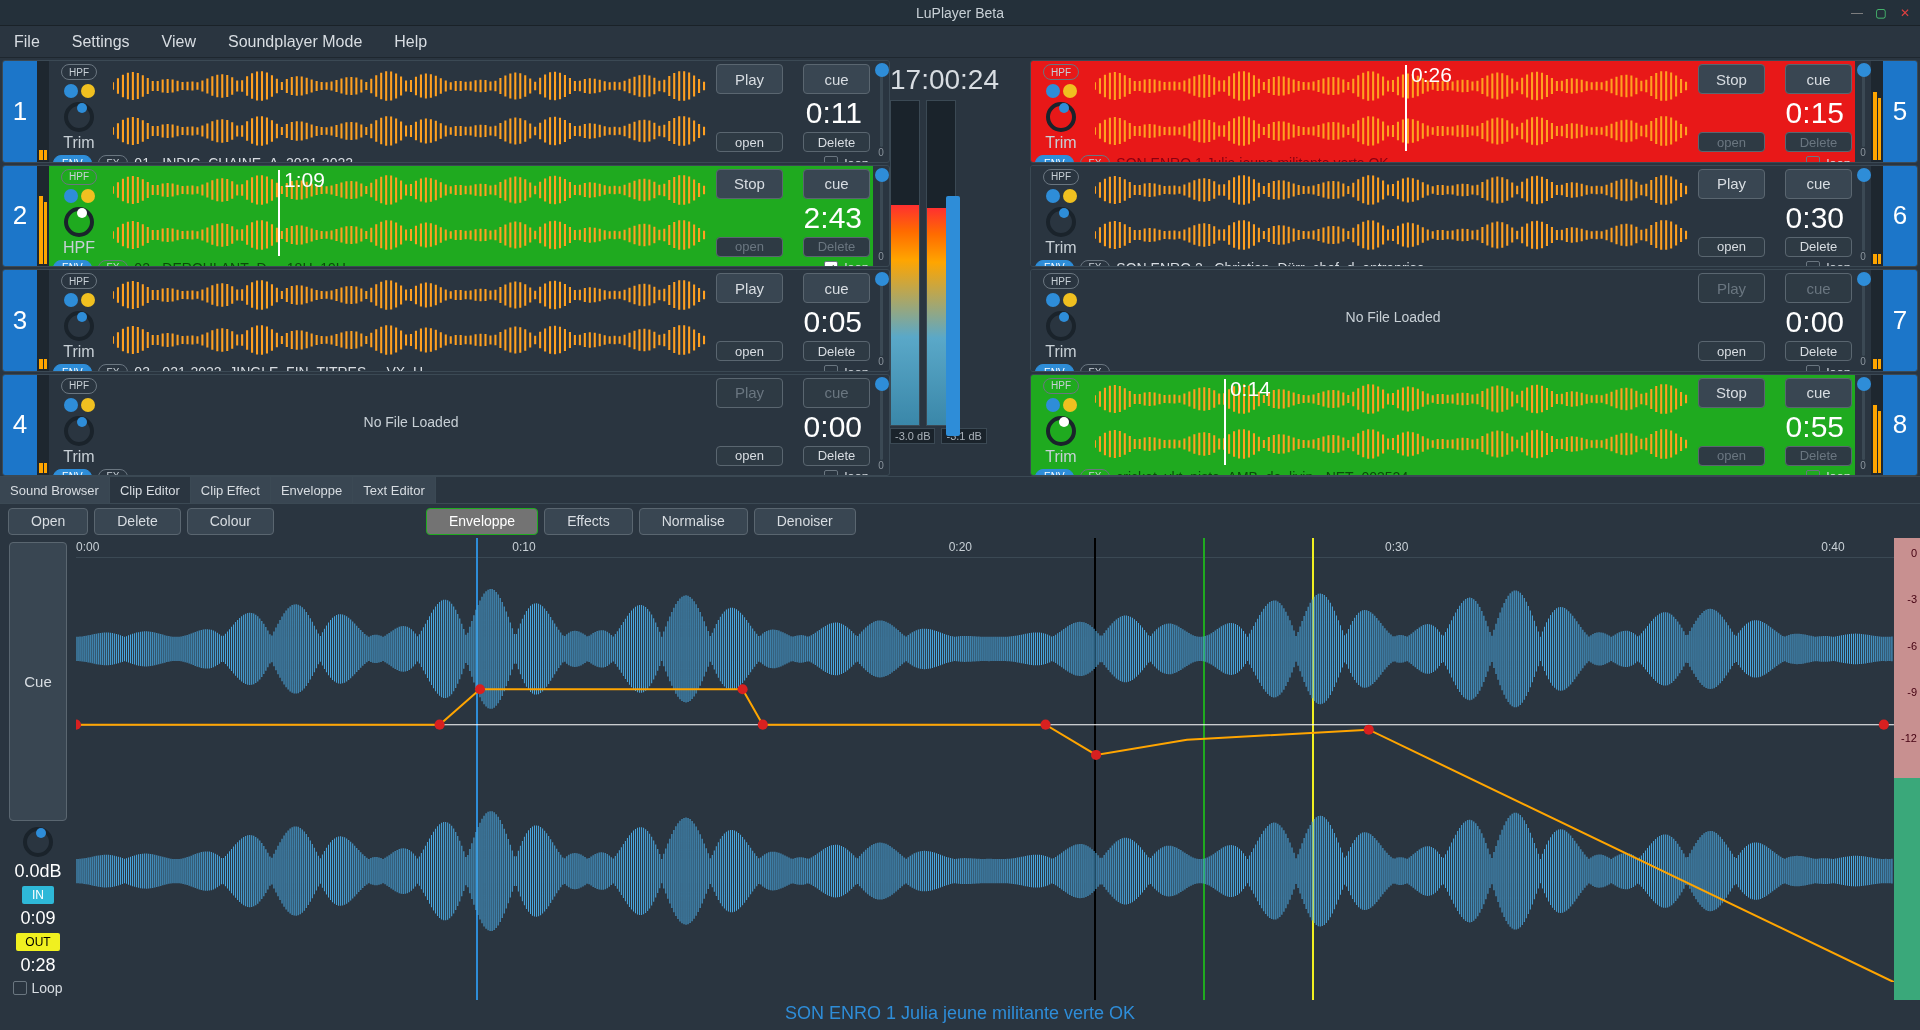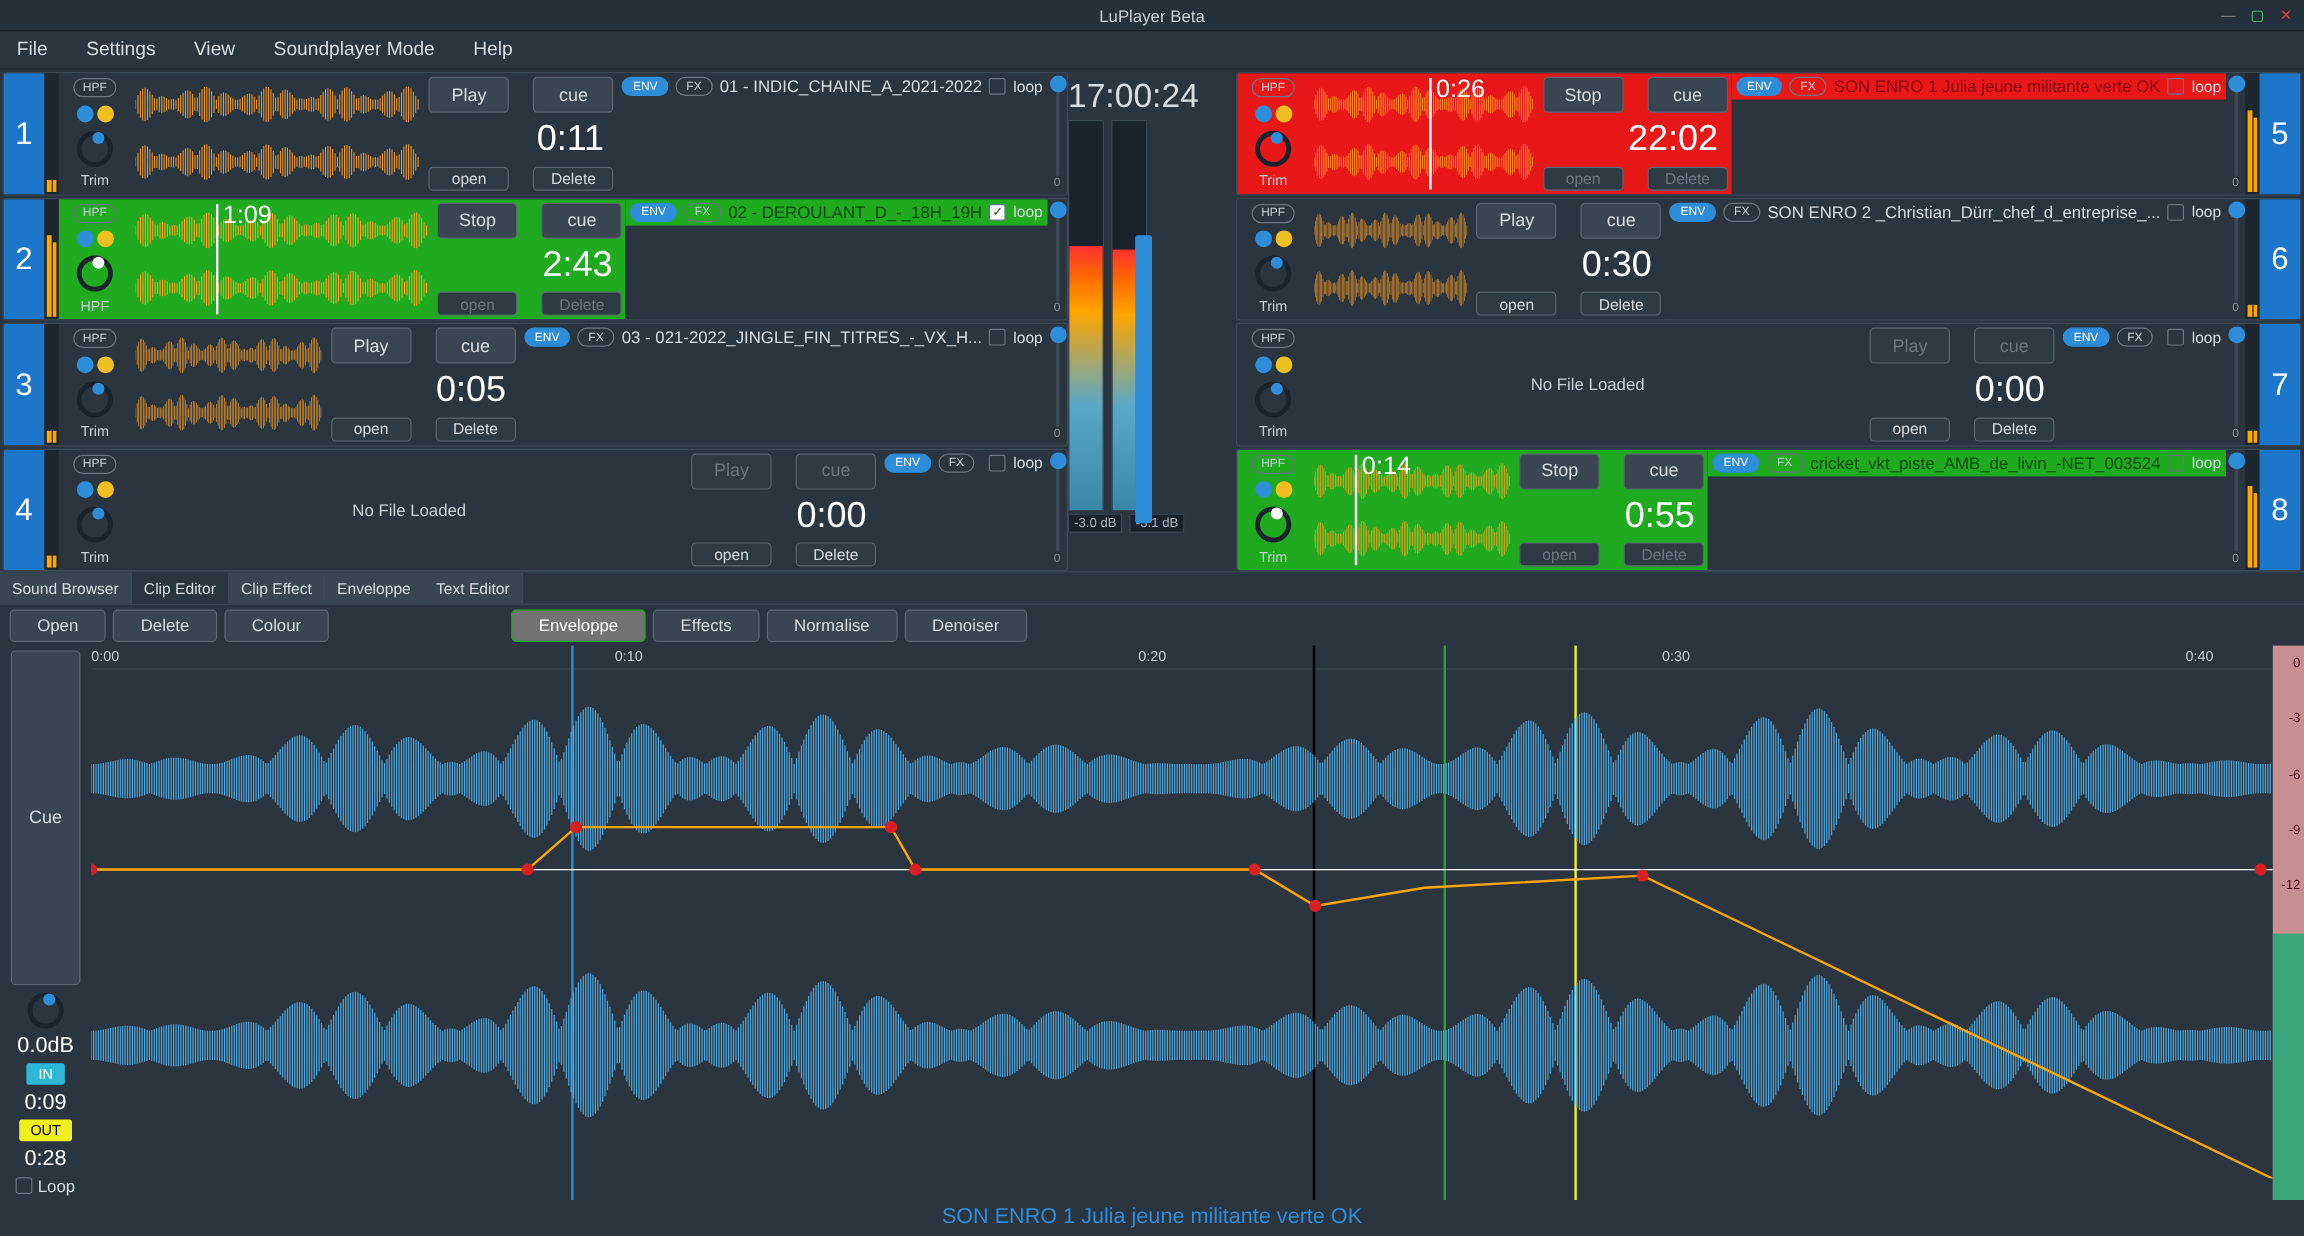--- a/index.html
+++ b/index.html
@@ -25,32 +25,32 @@
 .player{height:103px;display:flex;border:1px solid #3b4954;border-radius:3px;background:#2a3540;overflow:hidden}
 .player.green .wavearea{background:#1faa1f}
 .player.green .bottomrow{background:#1faa1f}
 .player.red .wavearea{background:#e81818}
 .player.red .bottomrow{background:#e81818}
 .pnum{width:34px;display:flex;align-items:center;justify-content:center;font-size:26px;color:#fff;background:#1c76c9}
 .pnum.right{order:10}
 .pvu{width:12px;background:#1e272f;display:flex;flex-direction:column-reverse;padding:2px;gap:1px}
 .pvu.stereo{flex-direction:row;align-items:flex-end;justify-content:center;gap:1px;padding-bottom:2px}
 .pvu .vb{width:4px;background:#ffa500}
-.pbody{flex:1;display:flex;flex-direction:row;position:relative}
+.pbody{flex:1;display:flex;flex-direction:column;position:relative}
 .wavearea{flex:1;display:flex;position:relative;background:#2a3540}
 .leftctrls{width:60px;display:flex;flex-direction:column;align-items:center;justify-content:space-around;padding:2px}
 .hpf{width:36px;height:16px;border:1px solid #6a7680;border-radius:9px;font-size:10px;display:flex;align-items:center;justify-content:center;color:#c8d0d6}
 .dots{display:flex;gap:3px;margin-top:2px}
 .dot{width:14px;height:14px;border-radius:7px}
 .dot.b{background:#2e8dd8}
 .dot.y{background:#f0c020}
 .knob{width:30px;height:30px;border-radius:15px;border:4px solid #1a232b;position:relative;margin-top:2px}
 .knob::after{content:'';position:absolute;width:10px;height:10px;border-radius:5px;background:#2e8dd8;top:-3px;left:9px}
 .player.green .knob::after{background:#fff}
-.trim{font-size:12px;color:#c8d0d6}
+.trim{font-size:16px;color:#c8d0d6}
 .waves{flex:1;display:flex;flex-direction:column;justify-content:space-around;padding:2px 4px;position:relative}
 .wline{height:34px;display:flex;align-items:center}
 .wline svg{width:100%;height:100%}
 .poscursor{position:absolute;top:4px;bottom:4px;width:2px;background:#fff}
 .postext{position:absolute;top:2px;font-size:21px;color:#fff}
 .pbuttons{width:160px;display:flex;flex-direction:column;padding:3px;gap:2px}
 .brow{display:flex;gap:20px}
 .pbtn{flex:1;height:30px;border:1px solid #5a6670;border-radius:4px;background:#394652;color:#d8dde2;display:flex;align-items:center;justify-content:center;font-size:15px;cursor:pointer}
 .pbtn.dim{color:#6a7680;background:#2e3a44}
 .pbtn.sm{height:20px;font-size:13px;background:#2e3a44}
@@ -380,21 +380,21 @@
                 </svg>
               </div>
               <div class="poscursor" style="left:52%"></div>
               <div class="postext" style="left:calc(52% + 6px)">0:26</div>
             </div>
       <div class="pbuttons">
         <div class="brow">
           <div class="pbtn">Stop</div>
           <div class="pbtn">cue</div>
         </div>
-        <div class="bigtime">22:02</div>
+        <div class="bigtime">0:15</div>
         <div class="brow">
           <div class="pbtn sm dim">open</div>
           <div class="pbtn sm dim">Delete</div>
         </div>
       </div>
     </div>
     <div class="bottomrow">
       <span class="pill env">ENV</span>
       <span class="pill fx">FX</span>
       <span class="fname">SON ENRO 1 Julia  jeune militante verte OK</span>

